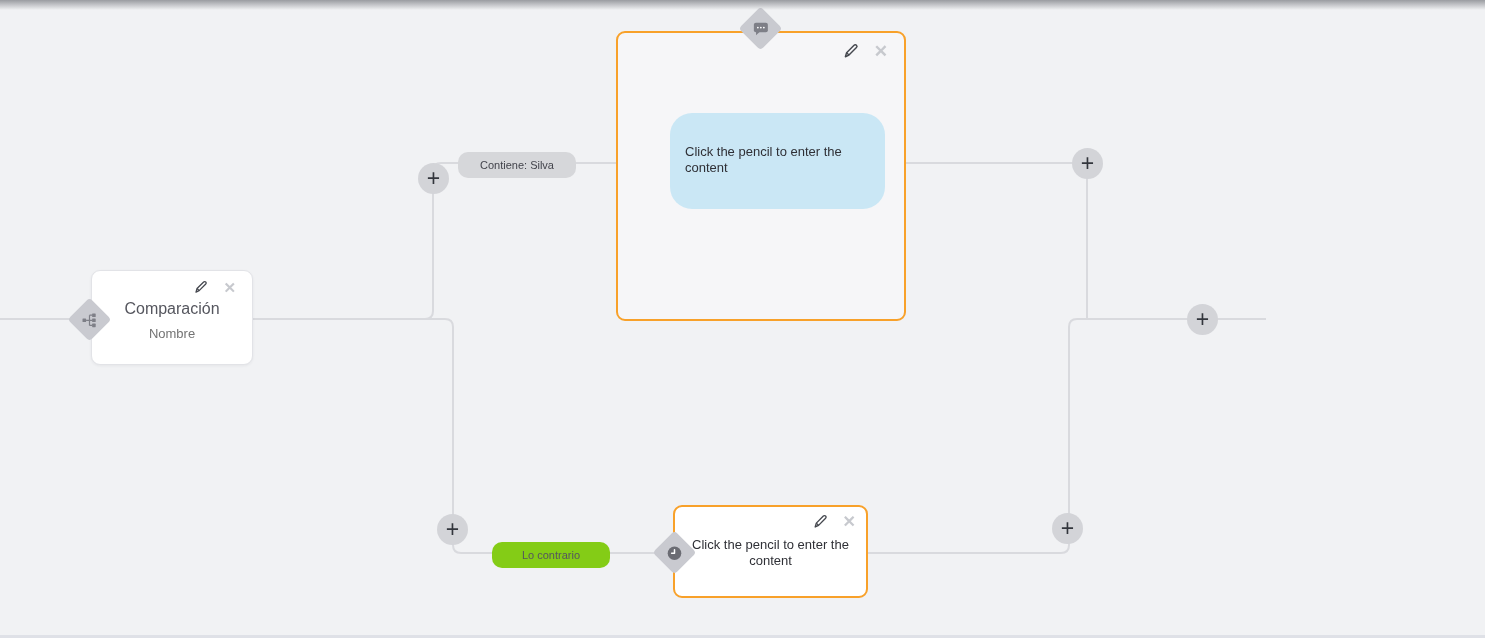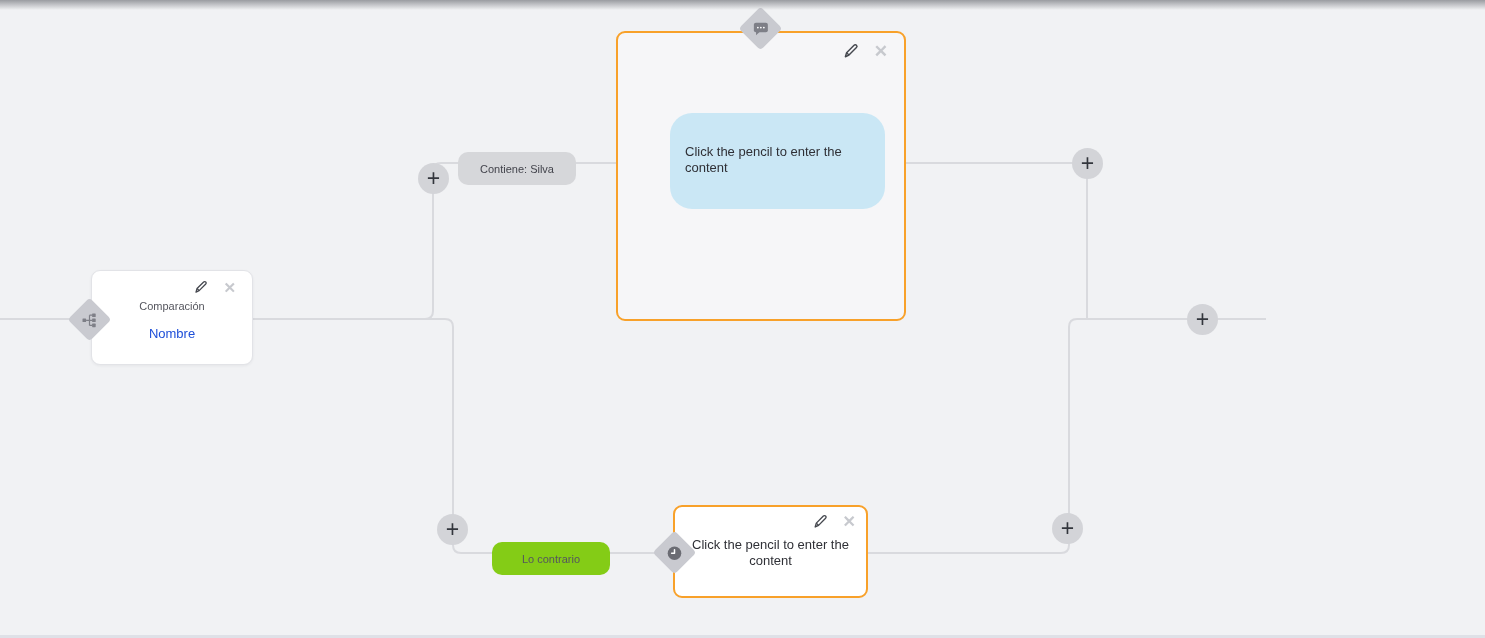--- a/index.html
+++ b/index.html
@@ -10,41 +10,41 @@
   }
   
   .top-shadow{position:absolute;left:0;top:0;width:100%;height:10px;z-index:9;pointer-events:none;
     background:linear-gradient(to bottom,rgba(125,127,133,.75),rgba(125,127,133,0));}
   .bottom-strip{position:absolute;left:0;bottom:0;width:100%;height:3px;z-index:9;pointer-events:none;
     background:#dfe1e7;}
   
   svg.edges{position:absolute;left:0;top:0;z-index:1;}
   svg.edges path{fill:none;stroke:#d9dade;stroke-width:2;}
   
-  .edge-label{position:absolute;z-index:4;height:33px;display:flex;align-items:center;justify-content:center;
+  .edge-label{position:absolute;z-index:4;height:26px;display:flex;align-items:center;justify-content:center;
     border-radius:10px;font-size:11px;color:#43444c;white-space:nowrap;padding:0 14px;box-sizing:border-box;}
   .edge-label.gray{background:#d6d7da;}
   .edge-label.white{background:#84cc16;color:#55565e;}
   
   .plus-btn{position:absolute;z-index:5;width:31px;height:31px;border-radius:50%;background:#d3d4d8;
     display:flex;align-items:center;justify-content:center;font-size:23px;font-weight:400;color:#33363d;
     cursor:pointer;line-height:1;user-select:none;}
   
   .diamond{position:absolute;z-index:6;width:31px;height:31px;background:#c9cad0;border-radius:4px;
     transform:rotate(45deg);display:flex;align-items:center;justify-content:center;}
   .diamond .di{transform:rotate(-45deg);display:flex;align-items:center;justify-content:center;}
   
   .node{position:absolute;z-index:2;box-sizing:border-box;border-radius:9px;}
   .node-actions{position:absolute;display:flex;gap:15px;align-items:center;z-index:3;}
   .icon-btn{cursor:pointer;display:flex;align-items:center;justify-content:center;background:none;border:none;padding:0;}
   .x-glyph{font-size:15px;font-weight:bold;color:#c7c9ce;line-height:1;}
   .cond-node{left:91px;top:270px;width:162px;height:95px;background:#fff;border:1px solid #e2e3e7;
     box-shadow:0 1px 3px rgba(40,40,50,.06);}
-  .cond-node .t1{position:absolute;left:0;right:0;top:29px;text-align:center;font-size:11px;color:#55565e;}
-  .cond-node .t2{position:absolute;left:0;right:0;top:55px;text-align:center;font-size:13px;color:#1d4ed8;}
+  .cond-node .t1{position:absolute;left:0;right:0;top:29px;text-align:center;font-size:16px;color:#55565e;}
+  .cond-node .t2{position:absolute;left:0;right:0;top:55px;text-align:center;font-size:13px;color:#737373;}
   .msg-node{left:616px;top:31px;width:290px;height:290px;background:#f6f6f8;border:2px solid #f8a12a;}
   .msg-bubble{position:absolute;left:52px;top:80px;width:215px;height:96px;background:#cae7f5;border-radius:22px;
     box-sizing:border-box;padding:31px 18px 0 15px;font-size:13px;line-height:1.22;color:#2f3036;}
   .msg-footer{position:absolute;left:0;right:0;bottom:0;height:52px;background:#ffffff;
     border-top:1px solid #e4e5e8;border-radius:0 0 7px 7px;display:flex;align-items:center;justify-content:center;
     font-size:13px;color:#66676f;}
   .wait-node{left:673px;top:505px;width:195px;height:93px;background:#fff;border:2px solid #f8a12a;}
   .wait-node .wt{position:absolute;left:12px;right:12px;top:30px;text-align:center;font-size:13px;line-height:1.25;color:#2f3036;}
   .end-node{left:1267px;top:285px;width:214px;height:68px;background:#f5d4da;border:2px solid #c2294a;
     display:flex;align-items:center;justify-content:center;font-size:14px;color:#c13551;}

